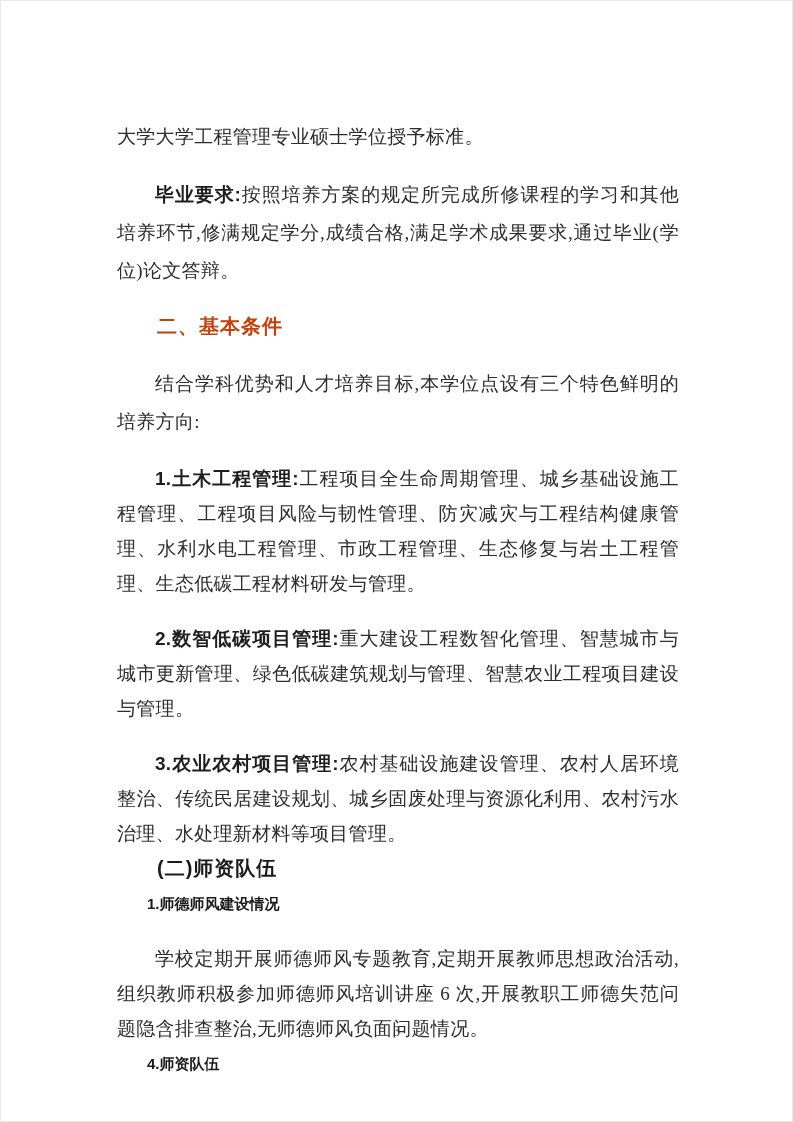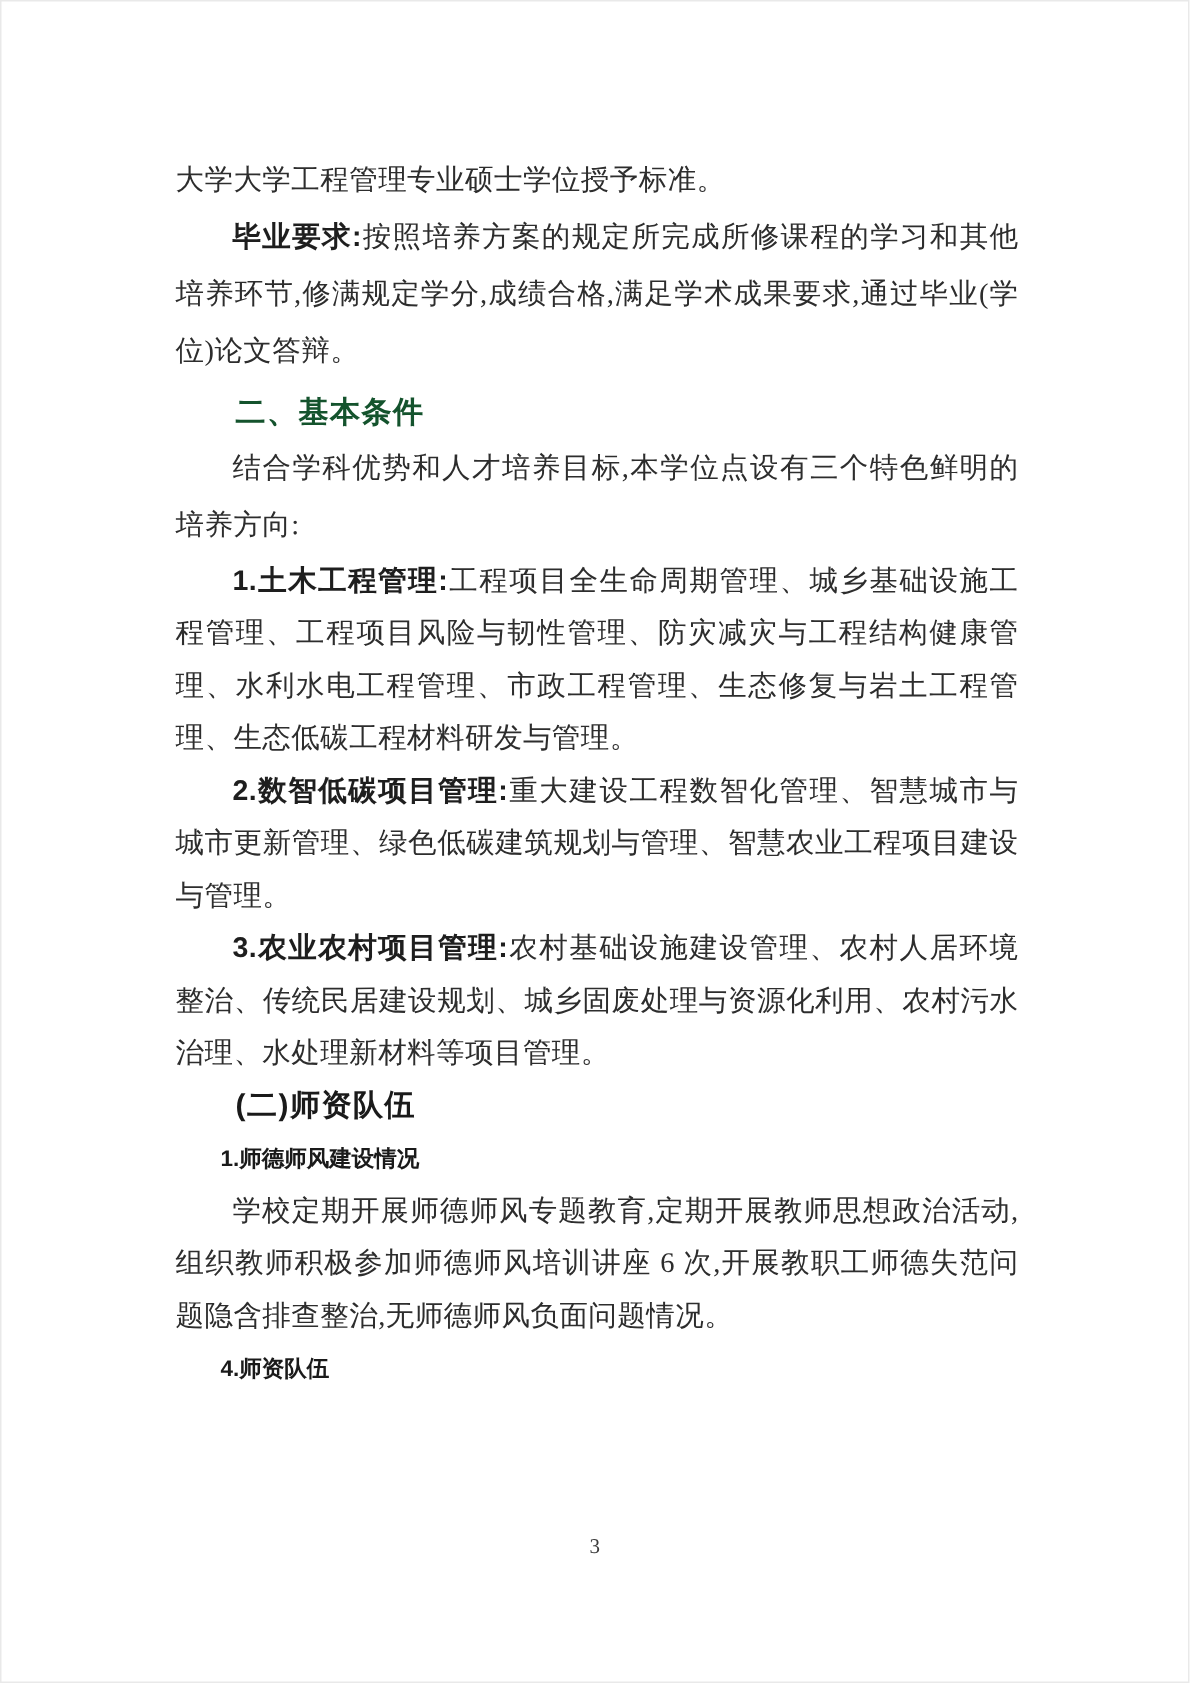--- a/index.html
+++ b/index.html
@@ -14,53 +14,54 @@
     margin: 0 auto;
     background: #ffffff;
     box-shadow: inset 0 0 0 1px #e9e9e9;
     overflow: hidden;
     font-family: "Liberation Serif", "DejaVu Serif", serif;
     color: #2d2d2d;
   }
   .content {
     position: absolute;
     left: 117px;
-    top: 102px;
+    top: 118px;
     width: 562px;
   }
   p, h2, h3 {
     margin: 0;
     padding: 0;
     font-weight: normal;
   }
   .body {
     font-size: 19px;
     line-height: 35px;
     text-align: justify;
     letter-spacing: 0.3px;
   }
   .lha {
     line-height: 38px;
   }
   .indent {
     text-indent: 38px;
+    margin-top: 20px;
   }
   .lead {
     font-weight: bold;
     font-family: "Liberation Sans", "DejaVu Sans", sans-serif;
     color: #1e1e1e;
   }
   .h-sec {
     font-size: 20px;
     line-height: 38px;
     font-weight: bold;
     font-family: "Liberation Sans", "DejaVu Sans", sans-serif;
-    color: #14532d;
+    color: #c2410c;
     text-indent: 40px;
-    margin-top: 2px;
+    margin-top: 17px;
     letter-spacing: 1px;
   }
   .h-sub {
     font-size: 20px;
     line-height: 38px;
     font-weight: bold;
     font-family: "Liberation Sans", "DejaVu Sans", sans-serif;
     color: #1a1a1a;
     text-indent: 40px;
     letter-spacing: 1px;

